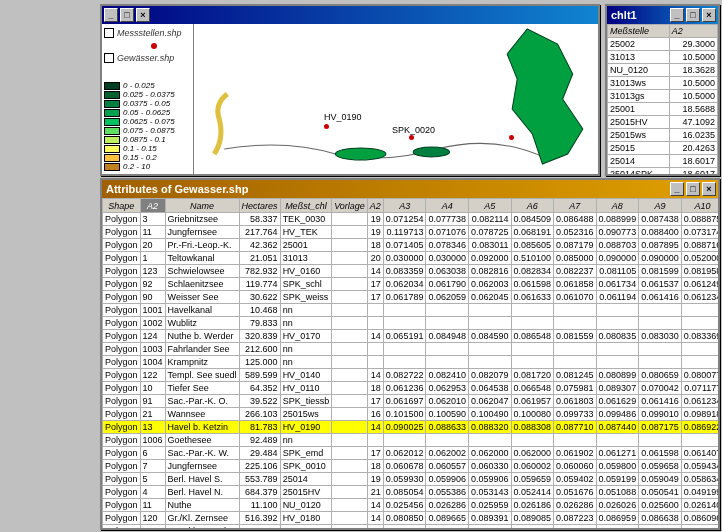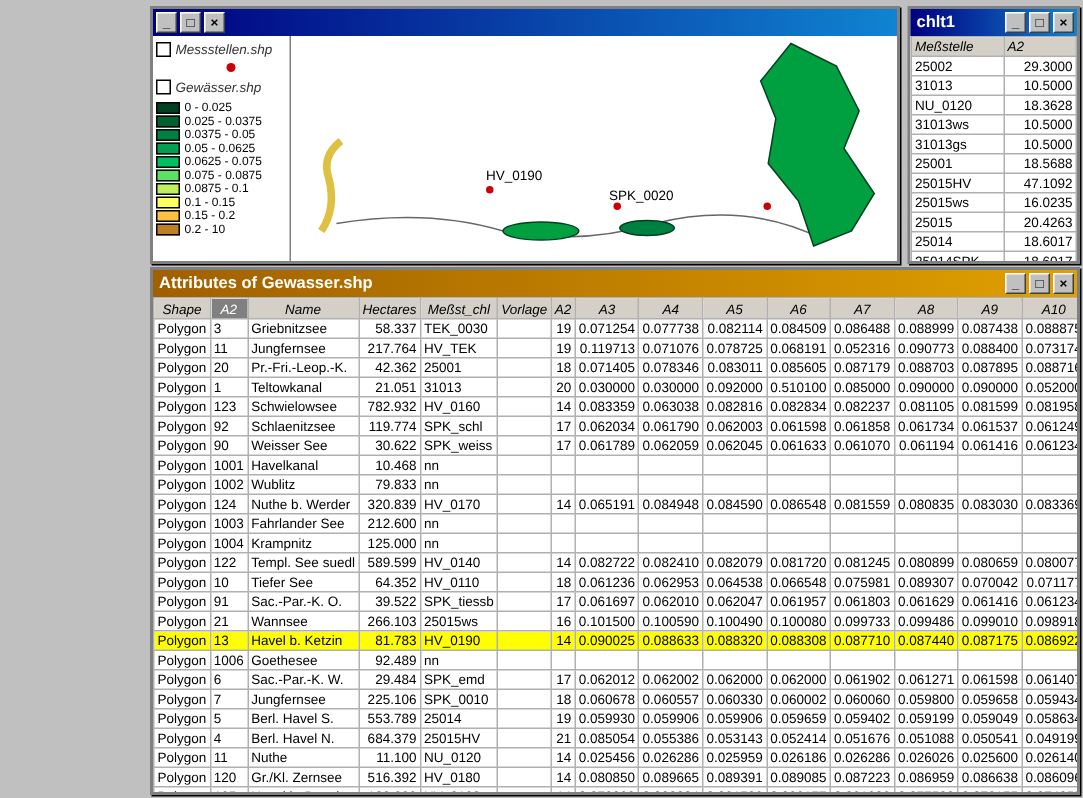--- a/index.html
+++ b/index.html
@@ -58,21 +58,21 @@
     color:#333;
     margin:2px 0;
     display:flex;
     align-items:center;
     gap:3px;
   }
   .legend .chk {
     width:10px;height:10px;border:1px solid #000;background:#fff;display:inline-block;
   }
   .legend .dot { width:6px;height:6px;background:#c00;border-radius:50%;display:inline-block;margin-left:12px;}
-  .legend .ramp { margin-top:4px; }
+  .legend .ramp { margin-top:18px;font-style:italic; }
   .legend .ramp-row { display:flex; align-items:center; gap:3px; font-size:8px; }
   .legend .ramp-sw { width:16px; height:8px; border:1px solid #000; }
   .map {
     flex:1;
     position:relative;
     background:#fff;
     overflow:hidden;
   }
   .map svg { width:100%; height:100%; }
   .map .lbl { position:absolute; font-size:9px; color:#000; }
@@ -199,21 +199,21 @@
         </div>
     </div>
     <div class="map" id="map">
       <svg viewBox="0 0 400 150" preserveAspectRatio="none">
         <path d="M 20 130 q 10 -15 5 -35 q -5 -15 8 -25" fill="none" stroke="#e0c040" stroke-width="5"></path>
         <path d="M 30 125 q 60 -10 110 5 q 50 10 100 -5 q 60 -15 110 10" fill="none" stroke="#666" stroke-width="1"></path>
         <path d="M 330 5 l 30 15 l 15 30 l -10 25 l 20 30 l -15 25 l -25 10 l -10 -30 l -20 -25 l 5 -30 l -10 -25 z" fill="#00a040" stroke="#004020"></path>
         <ellipse cx="165" cy="130" rx="25" ry="6" fill="#00a040" stroke="#004020"></ellipse>
         <ellipse cx="235" cy="128" rx="18" ry="5" fill="#008040" stroke="#004020"></ellipse>
       </svg>
-    <span class="lbl" style="left: 130px; top: 88px;">HV_0190</span><span class="lbl" style="left: 212px; top: 101px;">SPK_0020</span><span class="pt" style="left: 130px; top: 100px;"></span><span class="pt" style="left: 215px; top: 111px;"></span><span class="pt" style="left: 315px; top: 111px;"></span></div>
+    <span class="lbl" style="left: 130px; top: 88px;">HV_0190</span><span class="lbl" style="left: 198px; top: 101px;">SPK_0020</span><span class="pt" style="left: 130px; top: 100px;"></span><span class="pt" style="left: 215px; top: 111px;"></span><span class="pt" style="left: 315px; top: 111px;"></span></div>
   </div>
 </div>
 
 <div class="window" id="chlt1">
   <div class="titlebar">
     <span class="title">chlt1</span>
     <div class="btns">
       <span class="btn">_</span>
       <span class="btn">□</span>
       <span class="btn">×</span>

